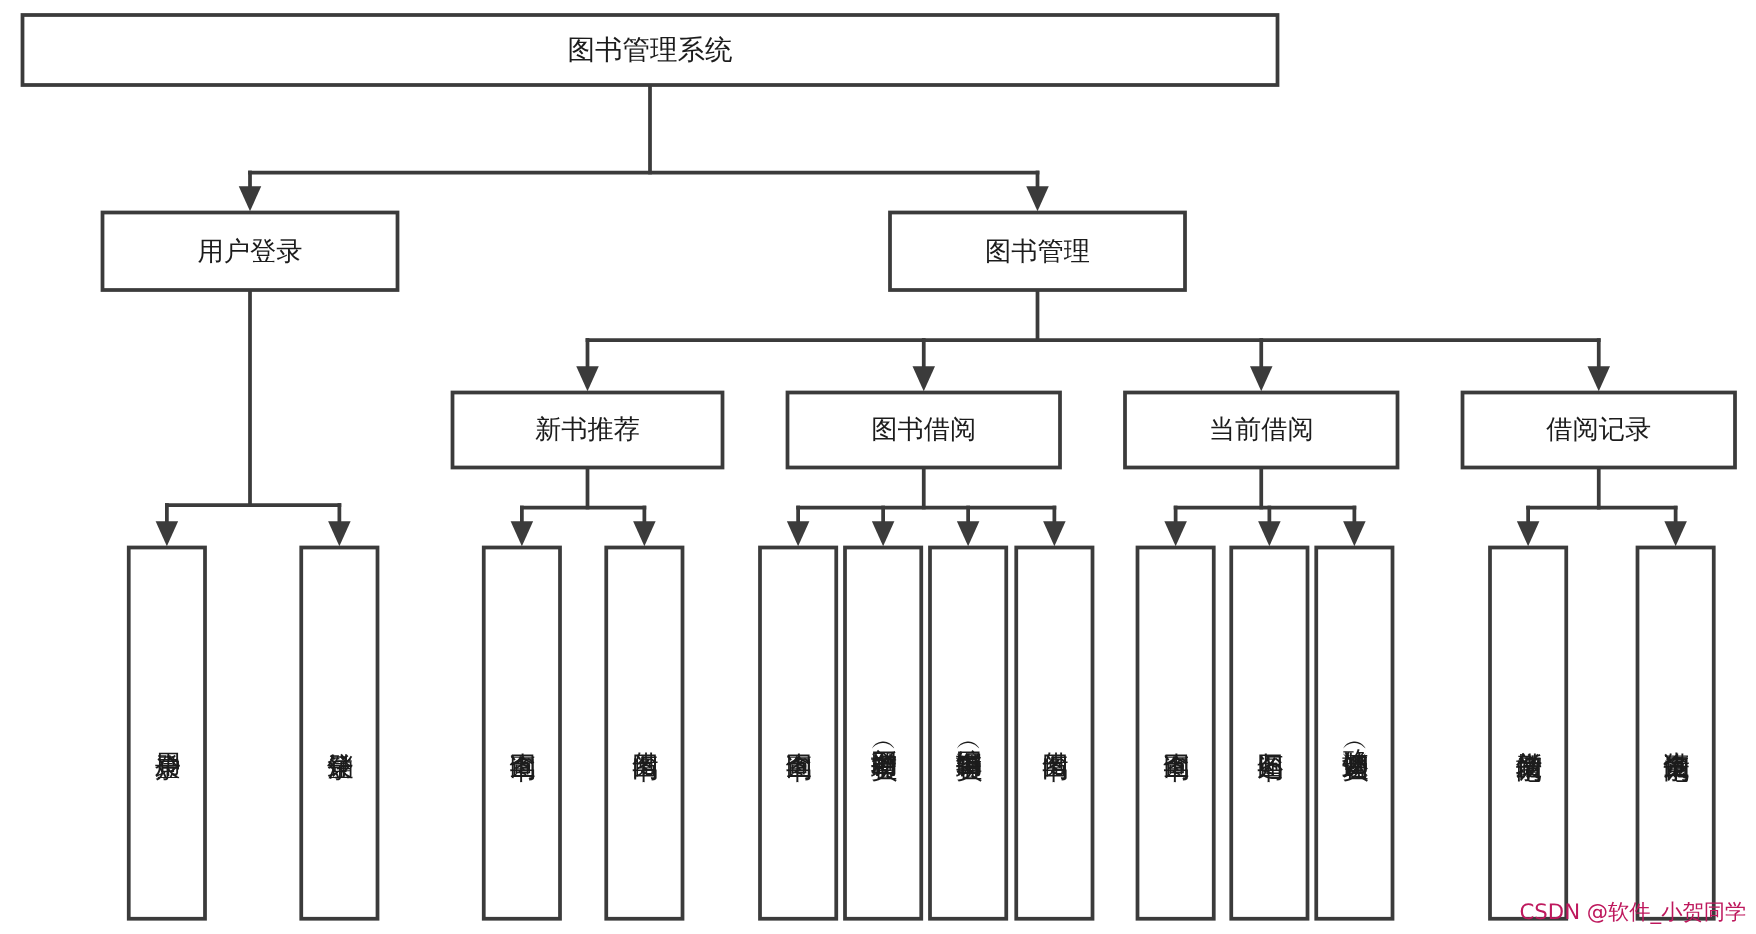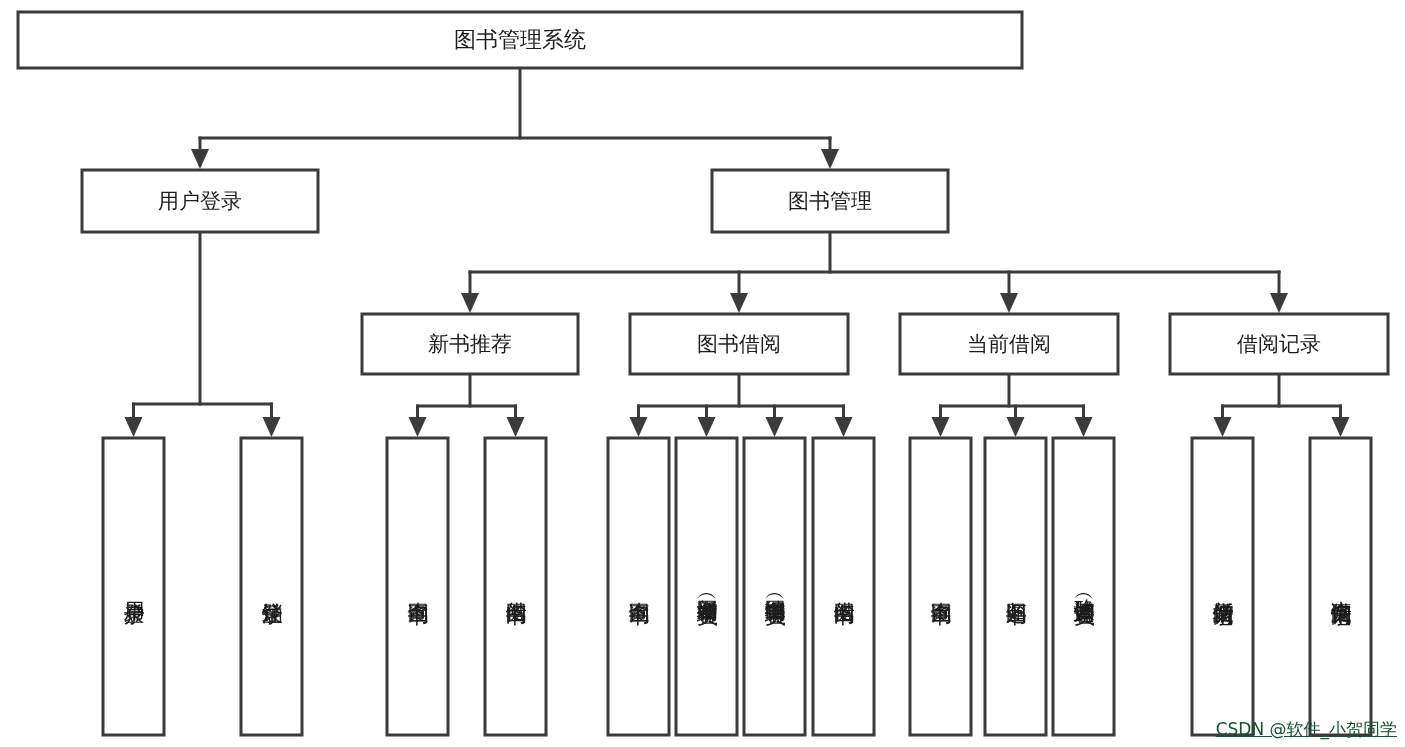--- a/index.html
+++ b/index.html
@@ -65,23 +65,22 @@
     letter-spacing: 1px;
     white-space: nowrap;
     pointer-events: none;
   }
   .watermark {
     position: absolute;
     right: 8px;
     bottom: 6px;
     font-family: "DejaVu Sans", "Liberation Sans", sans-serif;
     font-size: 17px;
-    color: #14532d;
+    color: #be185d;
     white-space: nowrap;
-    text-decoration: underline;
   }
 </style>
 </head>
 <body>
 
 <div id="diagram-root">
 
   <svg id="tree-svg" viewBox="0 0 1405 747">
     <g id="connector-layer">
         <line x1="520" y1="68" x2="520" y2="138" class="connector"></line>

